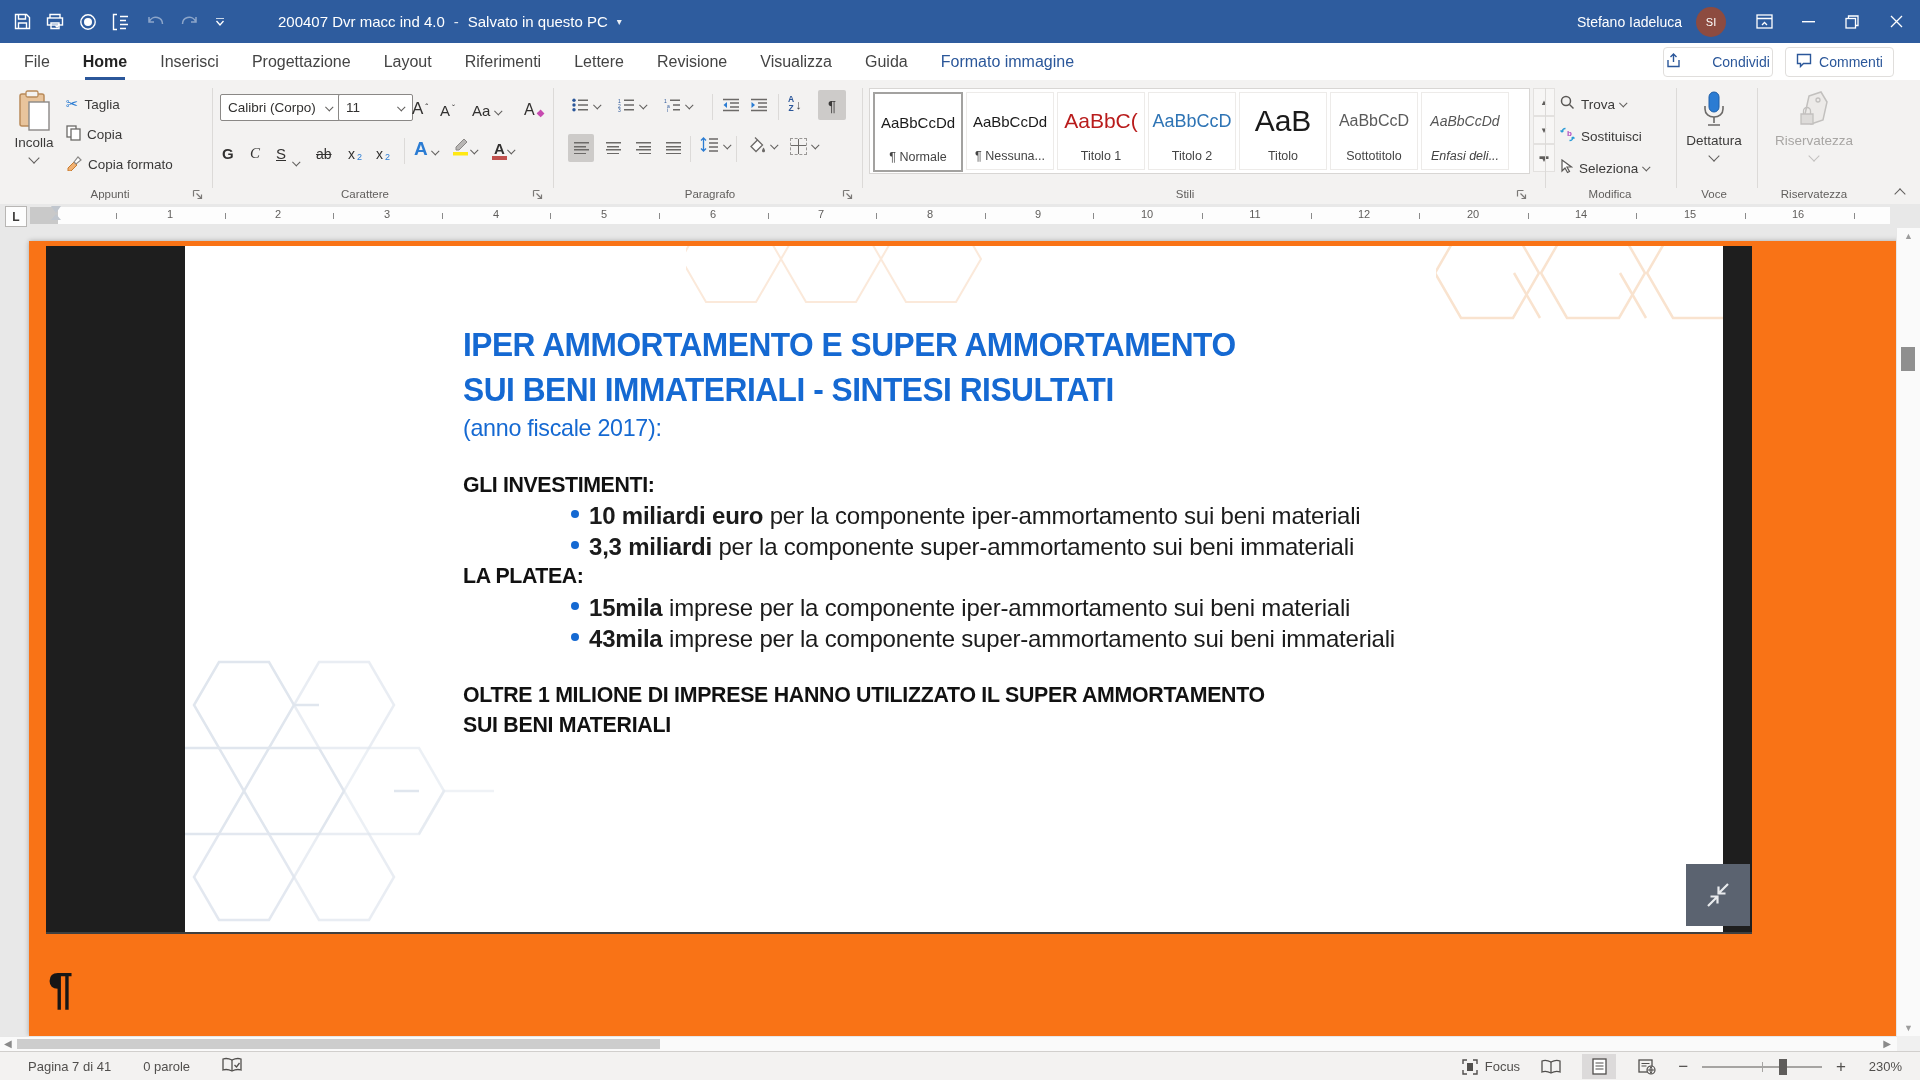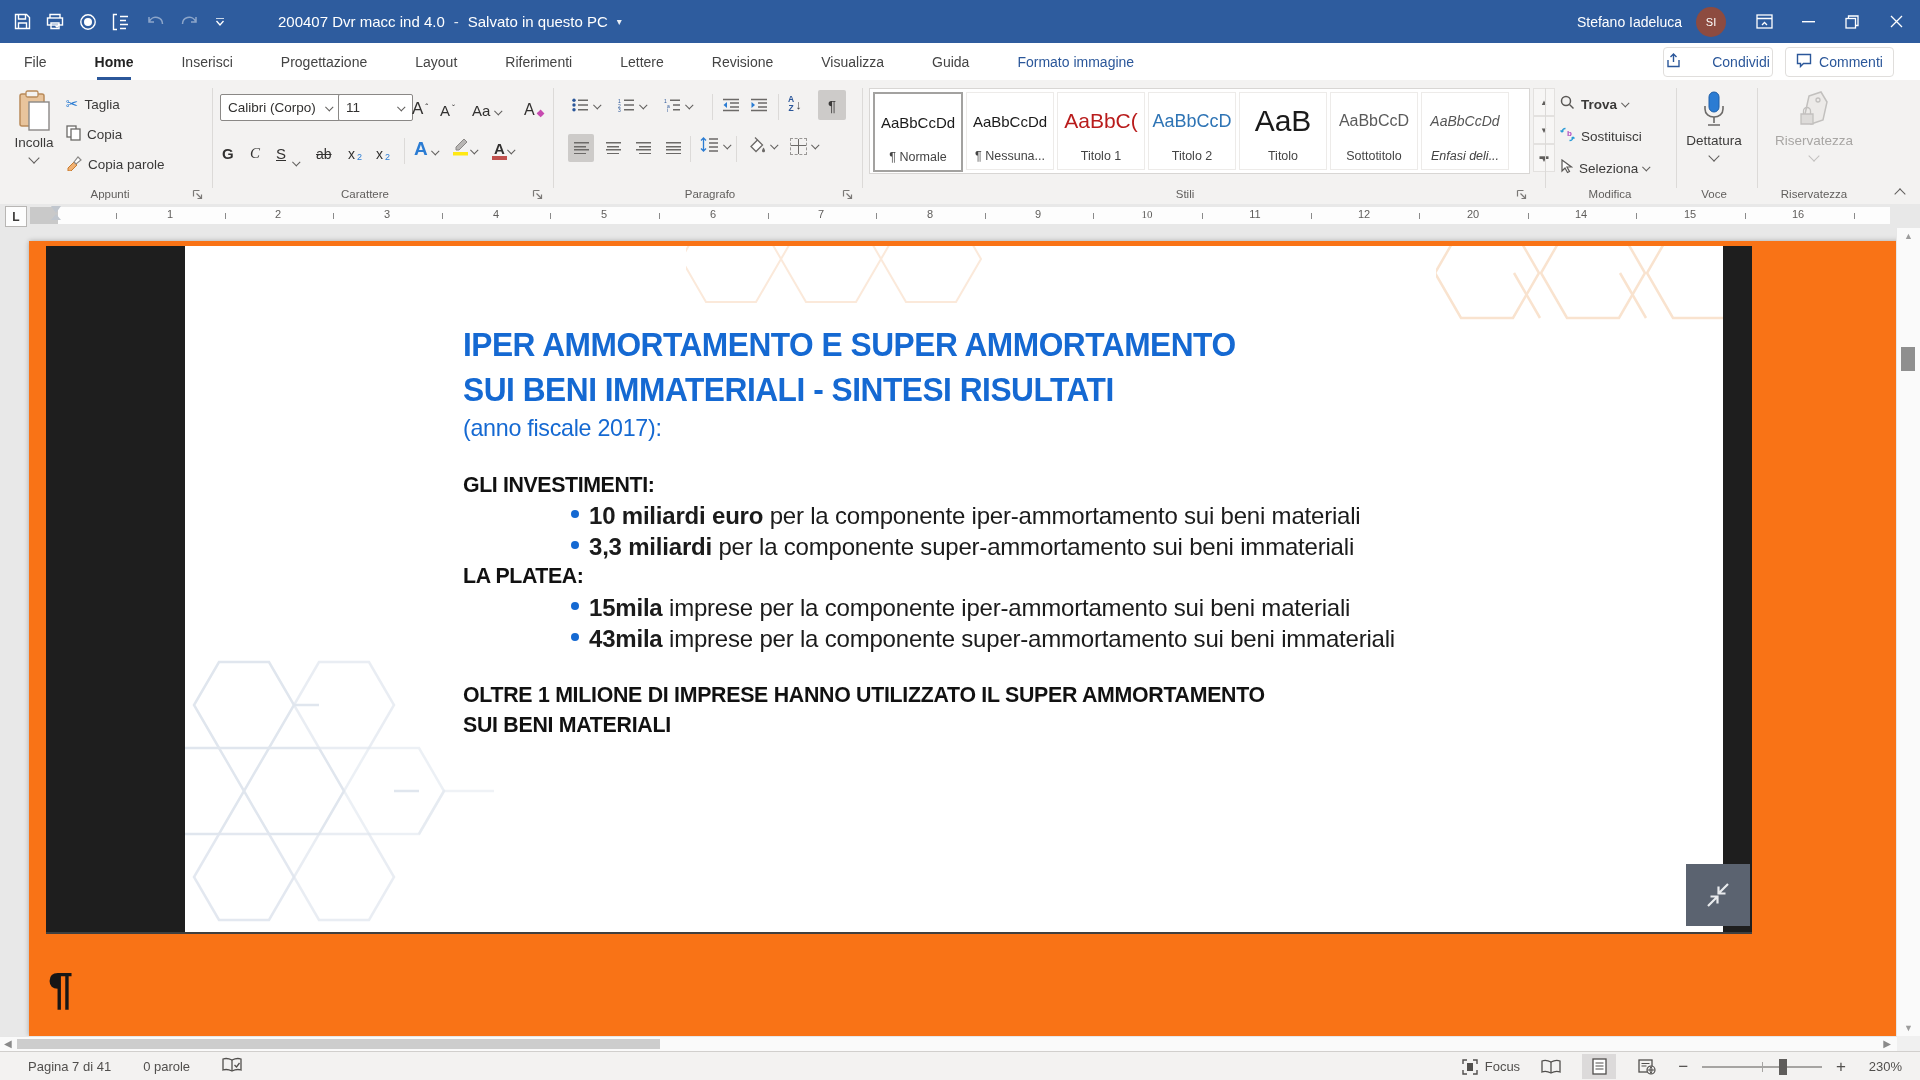--- a/index.html
+++ b/index.html
@@ -18,21 +18,21 @@
      font-family:inherit;}
   .tb-search input::placeholder{color:#122c54;opacity:1;}
   .tb-right{position:absolute;right:0;top:0;height:43px;display:flex;align-items:center;}
   .user-name{font-size:14px;margin-right:14px;}
   .avatar{width:30px;height:30px;border-radius:50%;background:#8d4b40;display:flex;align-items:center;justify-content:center;
      font-size:11px;margin-right:16px;}
   .winbtn{width:44px;height:43px;display:flex;align-items:center;justify-content:center;}
   .winbtn.close{margin-right:2px;}
   
   .tabrow{position:absolute;left:0;top:43px;width:1920px;height:37px;background:#fff;}
-  .tabs{position:absolute;left:24px;top:0;height:37px;display:flex;align-items:center;gap:48px;font-size:14px;color:#444;}
+  .tabs{position:absolute;left:24px;top:0;height:37px;display:flex;align-items:center;gap:33px;font-size:16px;color:#444;}
   .tab{position:relative;height:37px;display:flex;align-items:center;cursor:default;white-space:nowrap;}
   .tab.active{color:#232323;font-weight:700;}
   .tab.active::after{content:"";position:absolute;left:2px;right:2px;bottom:0;height:3px;background:#2b579a;}
   .tab.contextual{color:#2b579a;}
   .pill-btn{position:absolute;top:4px;height:28px;border:1px solid #e0dedc;border-radius:4px;background:#fff;
      display:flex;align-items:center;justify-content:center;gap:7px;color:#2b579a;font-size:14px;}
   
   .ribbon{position:absolute;left:0;top:80px;width:1920px;height:124px;background:#f3f2f1;border-bottom:1px solid #dddbd9;}
   .gsep{position:absolute;top:8px;height:100px;width:1px;background:#dcdad8;}
   .glabel{position:absolute;bottom:4px;font-size:11.5px;color:#605e5c;text-align:center;}
@@ -245,21 +245,21 @@
             <rect x="1" y="1" width="9" height="11" fill="#fff" stroke="#6c6a68" stroke-width="1.3"></rect>
             <rect x="5" y="4" width="9" height="11" fill="#fff" stroke="#6c6a68" stroke-width="1.3"></rect>
           </svg></span>
       <span>Copia</span>
     </div>
     <div class="smallbtn" style="left:66px;top:72px;">
       <span><svg width="16" height="16" viewBox="0 0 16 16">
             <path d="M2 13l6-6 3 3-6 6H2z" fill="#f0b173" stroke="#c97b2d" stroke-width="1"></path>
             <path d="M8 7l4-5 3 3-5 4z" fill="#fff" stroke="#8a8886" stroke-width="1.2"></path>
           </svg></span>
-      <span>Copia parole</span>
+      <span>Copia formato</span>
     </div>
     <div class="glabel" style="left:60px;width:100px;">Appunti</div>
     <div class="launcher" style="left:192px;"><svg width="11" height="11" viewBox="0 0 11 11">
           <path d="M1.5 1.5v6M1.5 1.5h6" stroke="#7a7876" stroke-width="1.2"></path>
           <path d="M4.5 4.5l5 5M9.5 5.5v4h-4" fill="none" stroke="#7a7876" stroke-width="1.2"></path>
         </svg></div>
     <div class="gsep" style="left:212px;"></div>
 
     <div class="combo" style="left:220px;top:14px;width:112px;">
       <span>Calibri (Corpo)</span>
@@ -447,21 +447,21 @@
       <div>▾</div>
       <div style="flex-direction:column;line-height:4px;">▬<span style="font-size:8px;">▾</span></div>
     </div>
     <div class="glabel" style="left:1150px;width:70px;">Stili</div>
     <div class="launcher" style="left:1516px;"><svg width="11" height="11" viewBox="0 0 11 11">
           <path d="M1.5 1.5v6M1.5 1.5h6" stroke="#7a7876" stroke-width="1.2"></path>
           <path d="M4.5 4.5l5 5M9.5 5.5v4h-4" fill="none" stroke="#7a7876" stroke-width="1.2"></path>
         </svg></div>
     <div class="gsep" style="left:1545px;"></div>
 
-    <div class="smallbtn" style="left:1560px;top:12px;font-weight:bold;">
+    <div class="smallbtn" style="left:1560px;top:12px;">
       <span><svg width="15" height="15" viewBox="0 0 15 15">
             <circle cx="6" cy="6" r="4.5" fill="none" stroke="#5a5856" stroke-width="1.5"></circle>
             <path d="M9.5 9.5l4 4" stroke="#5a5856" stroke-width="1.5"></path>
           </svg></span>
       <span>Trova</span>
       <span class="chev-sm"></span>
     </div>
     <div class="smallbtn" style="left:1560px;top:44px;">
       <span><svg width="15" height="15" viewBox="0 0 15 15">
             <path d="M2 5c0-2 1.5-3.5 3.5-3.5M2 5l-1.5-1.5M2 5l1.5-1.5" fill="none" stroke="#2b9bd7" stroke-width="1.3"></path>
@@ -515,21 +515,21 @@
       <div class="ticks"></div>
       <span class="rn" style="left:120px;">1</span>
       <span class="rn" style="left:228px;">2</span>
       <span class="rn" style="left:337px;">3</span>
       <span class="rn" style="left:446px;">4</span>
       <span class="rn" style="left:554px;">5</span>
       <span class="rn" style="left:663px;">6</span>
       <span class="rn" style="left:771px;">7</span>
       <span class="rn" style="left:880px;">8</span>
       <span class="rn" style="left:988px;">9</span>
-      <span class="rn" style="left:1097px;font-family:Liberation Serif, serif;">10</span>
+      <span class="rn" style="left:1097px;">10</span>
       <span class="rn" style="left:1205px;">11</span>
       <span class="rn" style="left:1314px;">12</span>
       <span class="rn" style="left:1423px;">20</span>
       <span class="rn" style="left:1531px;">14</span>
       <span class="rn" style="left:1640px;">15</span>
       <span class="rn" style="left:1748px;">16</span>
     </div>
     <div class="indent-first"></div>
     <div class="indent-hang"></div>
   </div>

